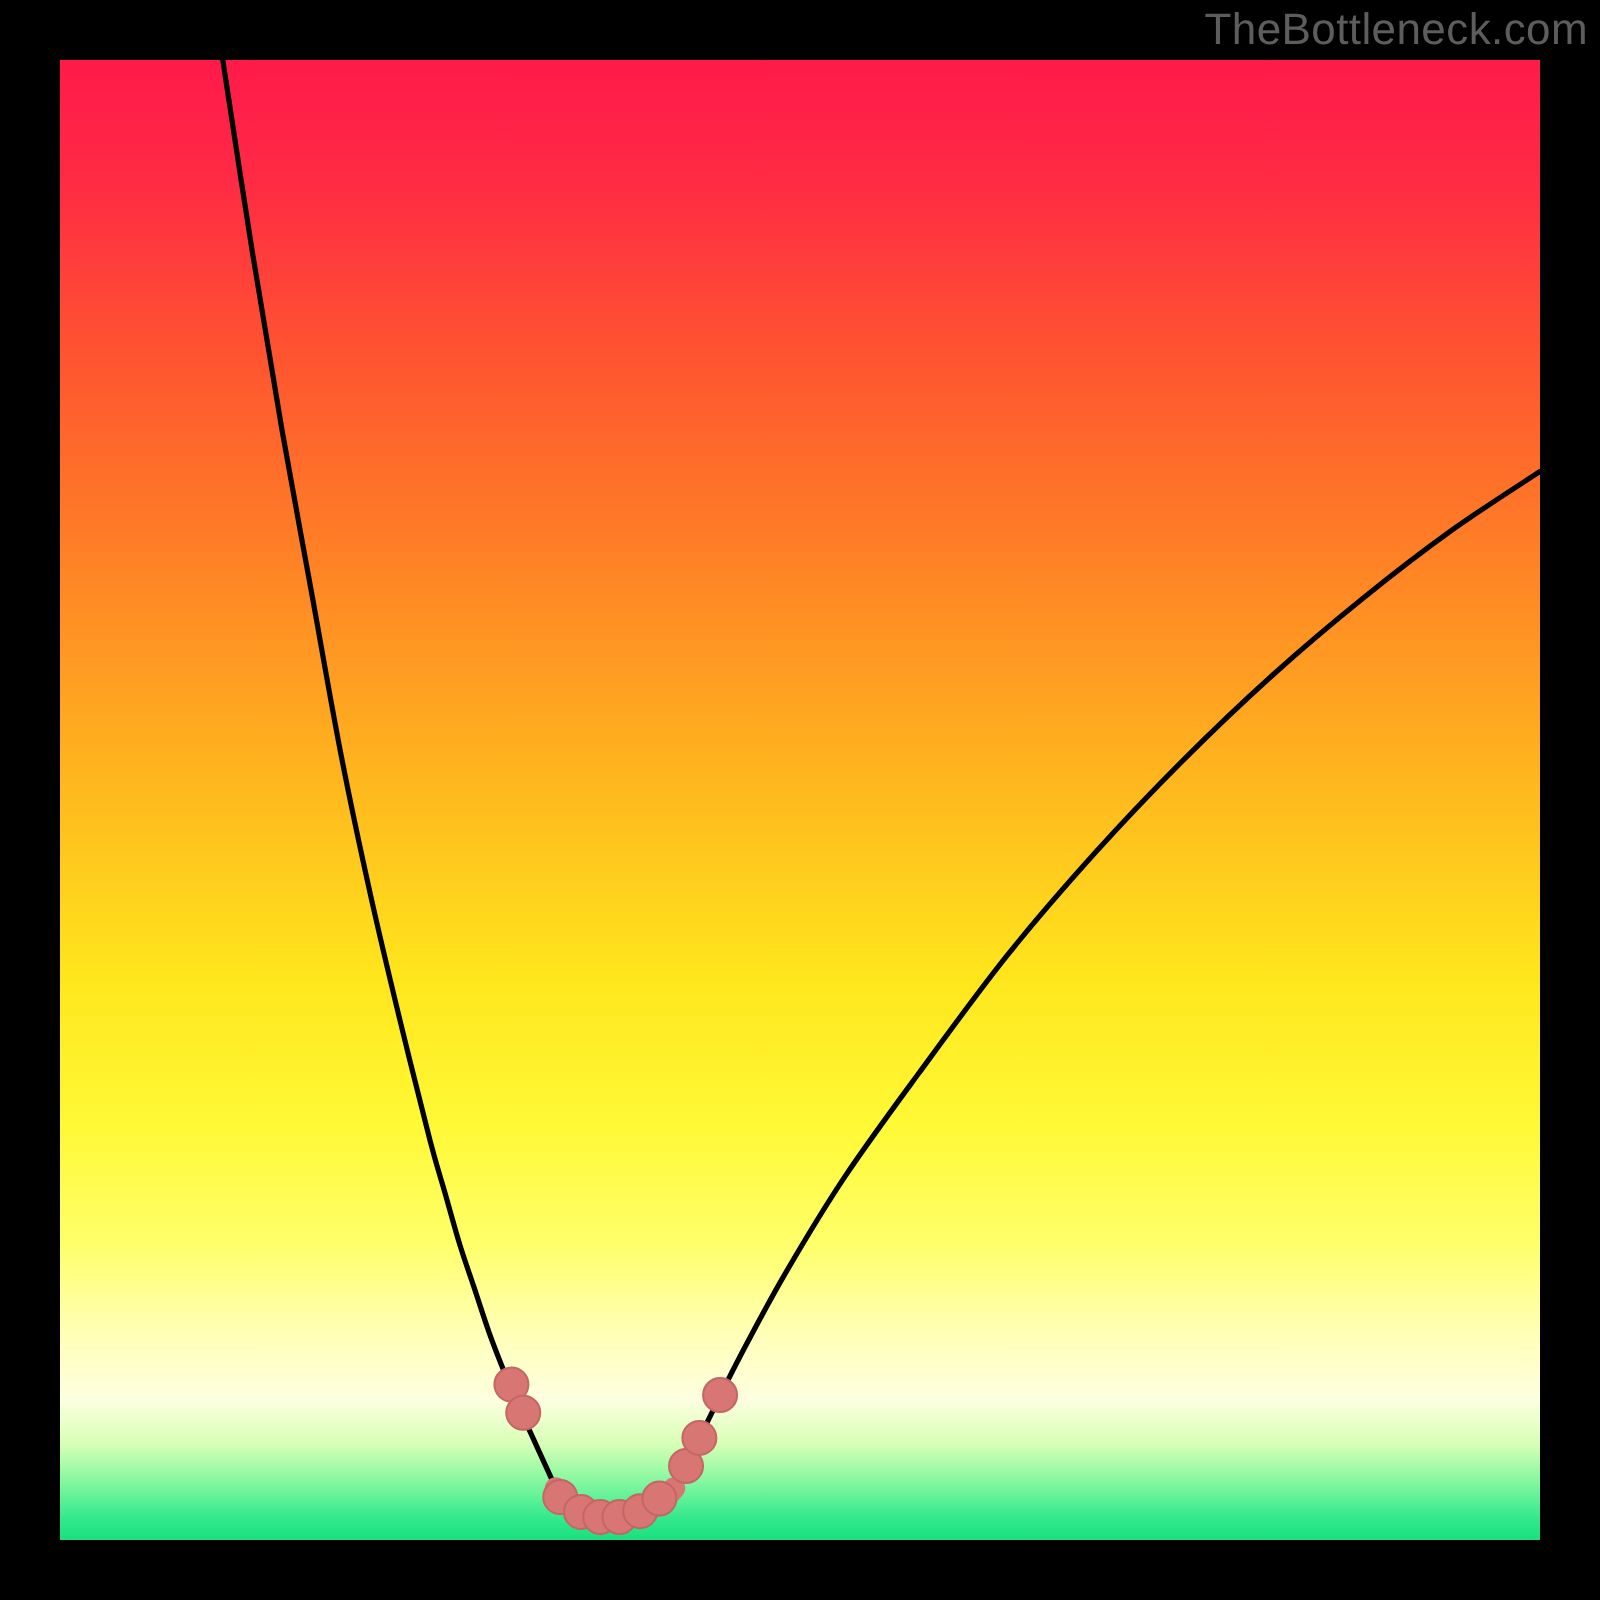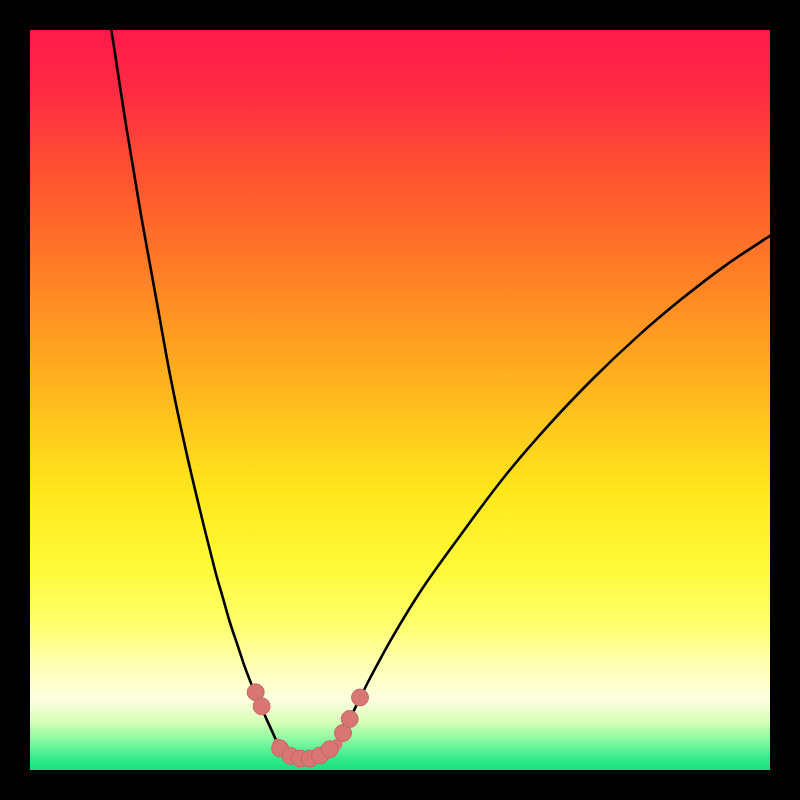--- a/index.html
+++ b/index.html
@@ -29,20 +29,21 @@
     font-weight: 500;
     color: #5d5d5d;
     letter-spacing: 0.2px;
   }
   svg { display: block; }
 </style>
 </head>
 <body>
 
 <div class="container">
+  <div class="watermark">TheBottleneck.com</div>
   <div class="plot-area">
     <svg id="plot-svg" width="740" height="740" viewBox="0 0 740 740">
       <defs>
         <linearGradient id="bg-grad" x1="0" y1="0" x2="0" y2="1">
             <stop offset="0%" stop-color="#ff1a4a"></stop>
             <stop offset="8%" stop-color="#ff2a44"></stop>
             <stop offset="20%" stop-color="#ff5430"></stop>
             <stop offset="33%" stop-color="#ff7f26"></stop>
             <stop offset="48%" stop-color="#ffb41e"></stop>
             <stop offset="62%" stop-color="#ffe61c"></stop>

